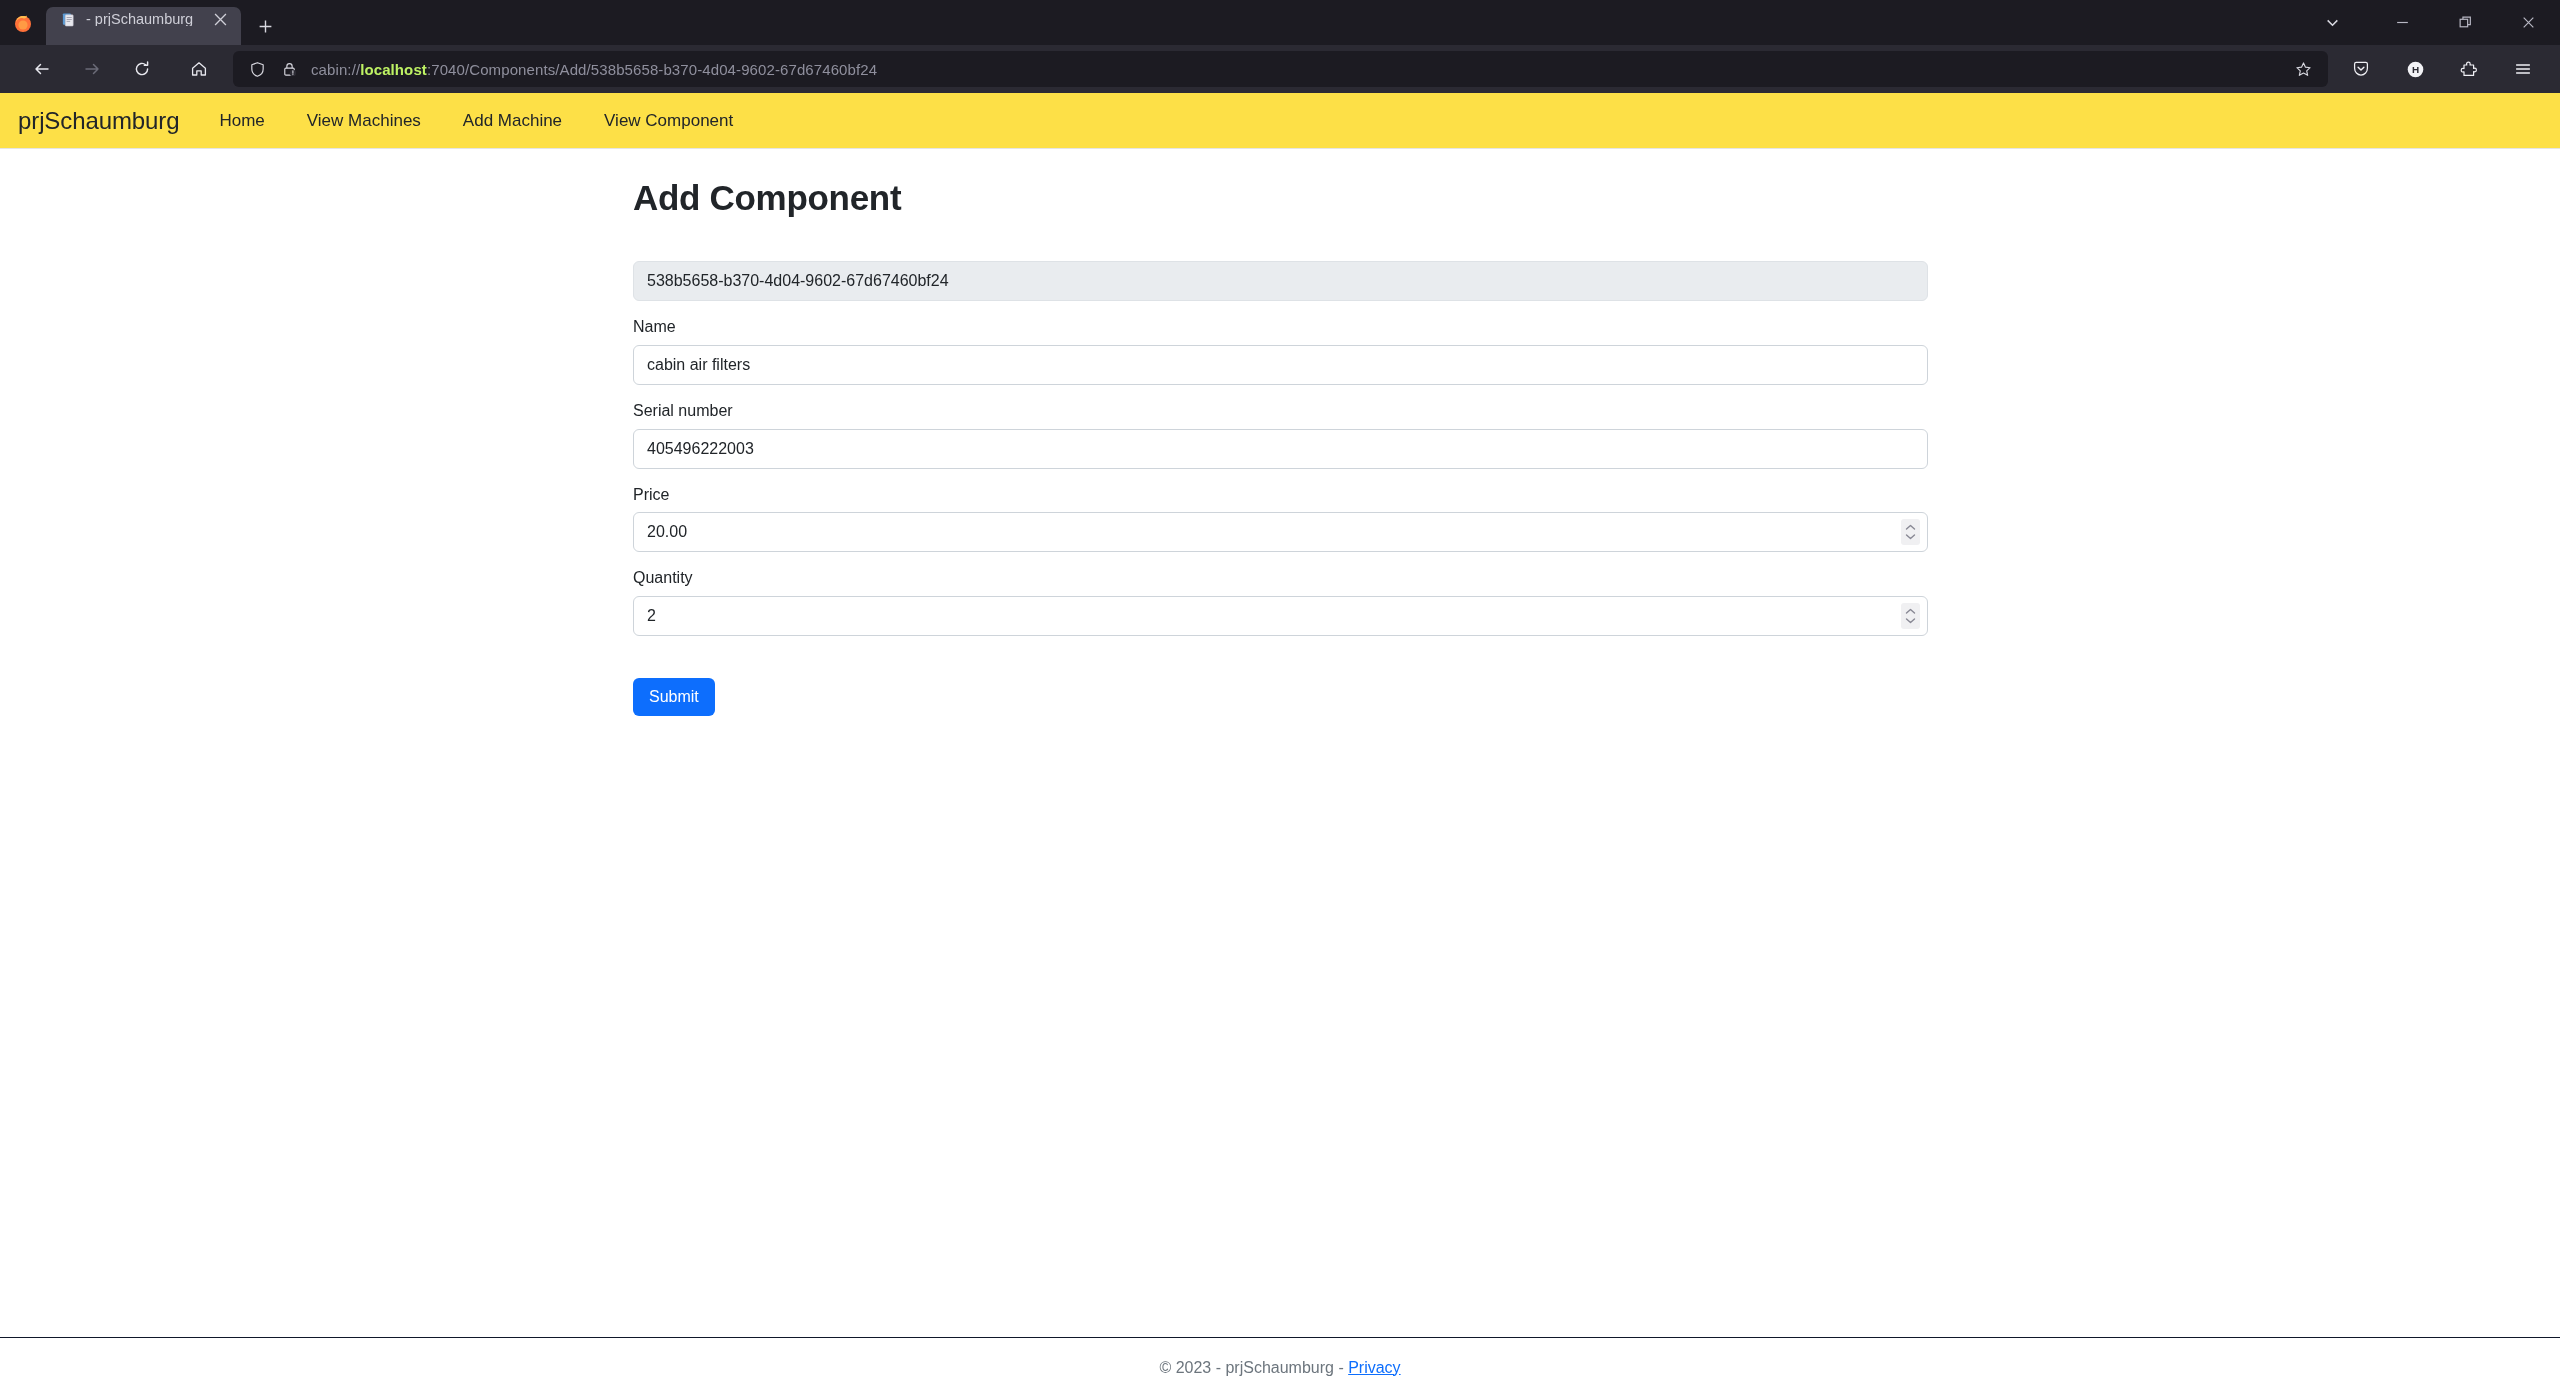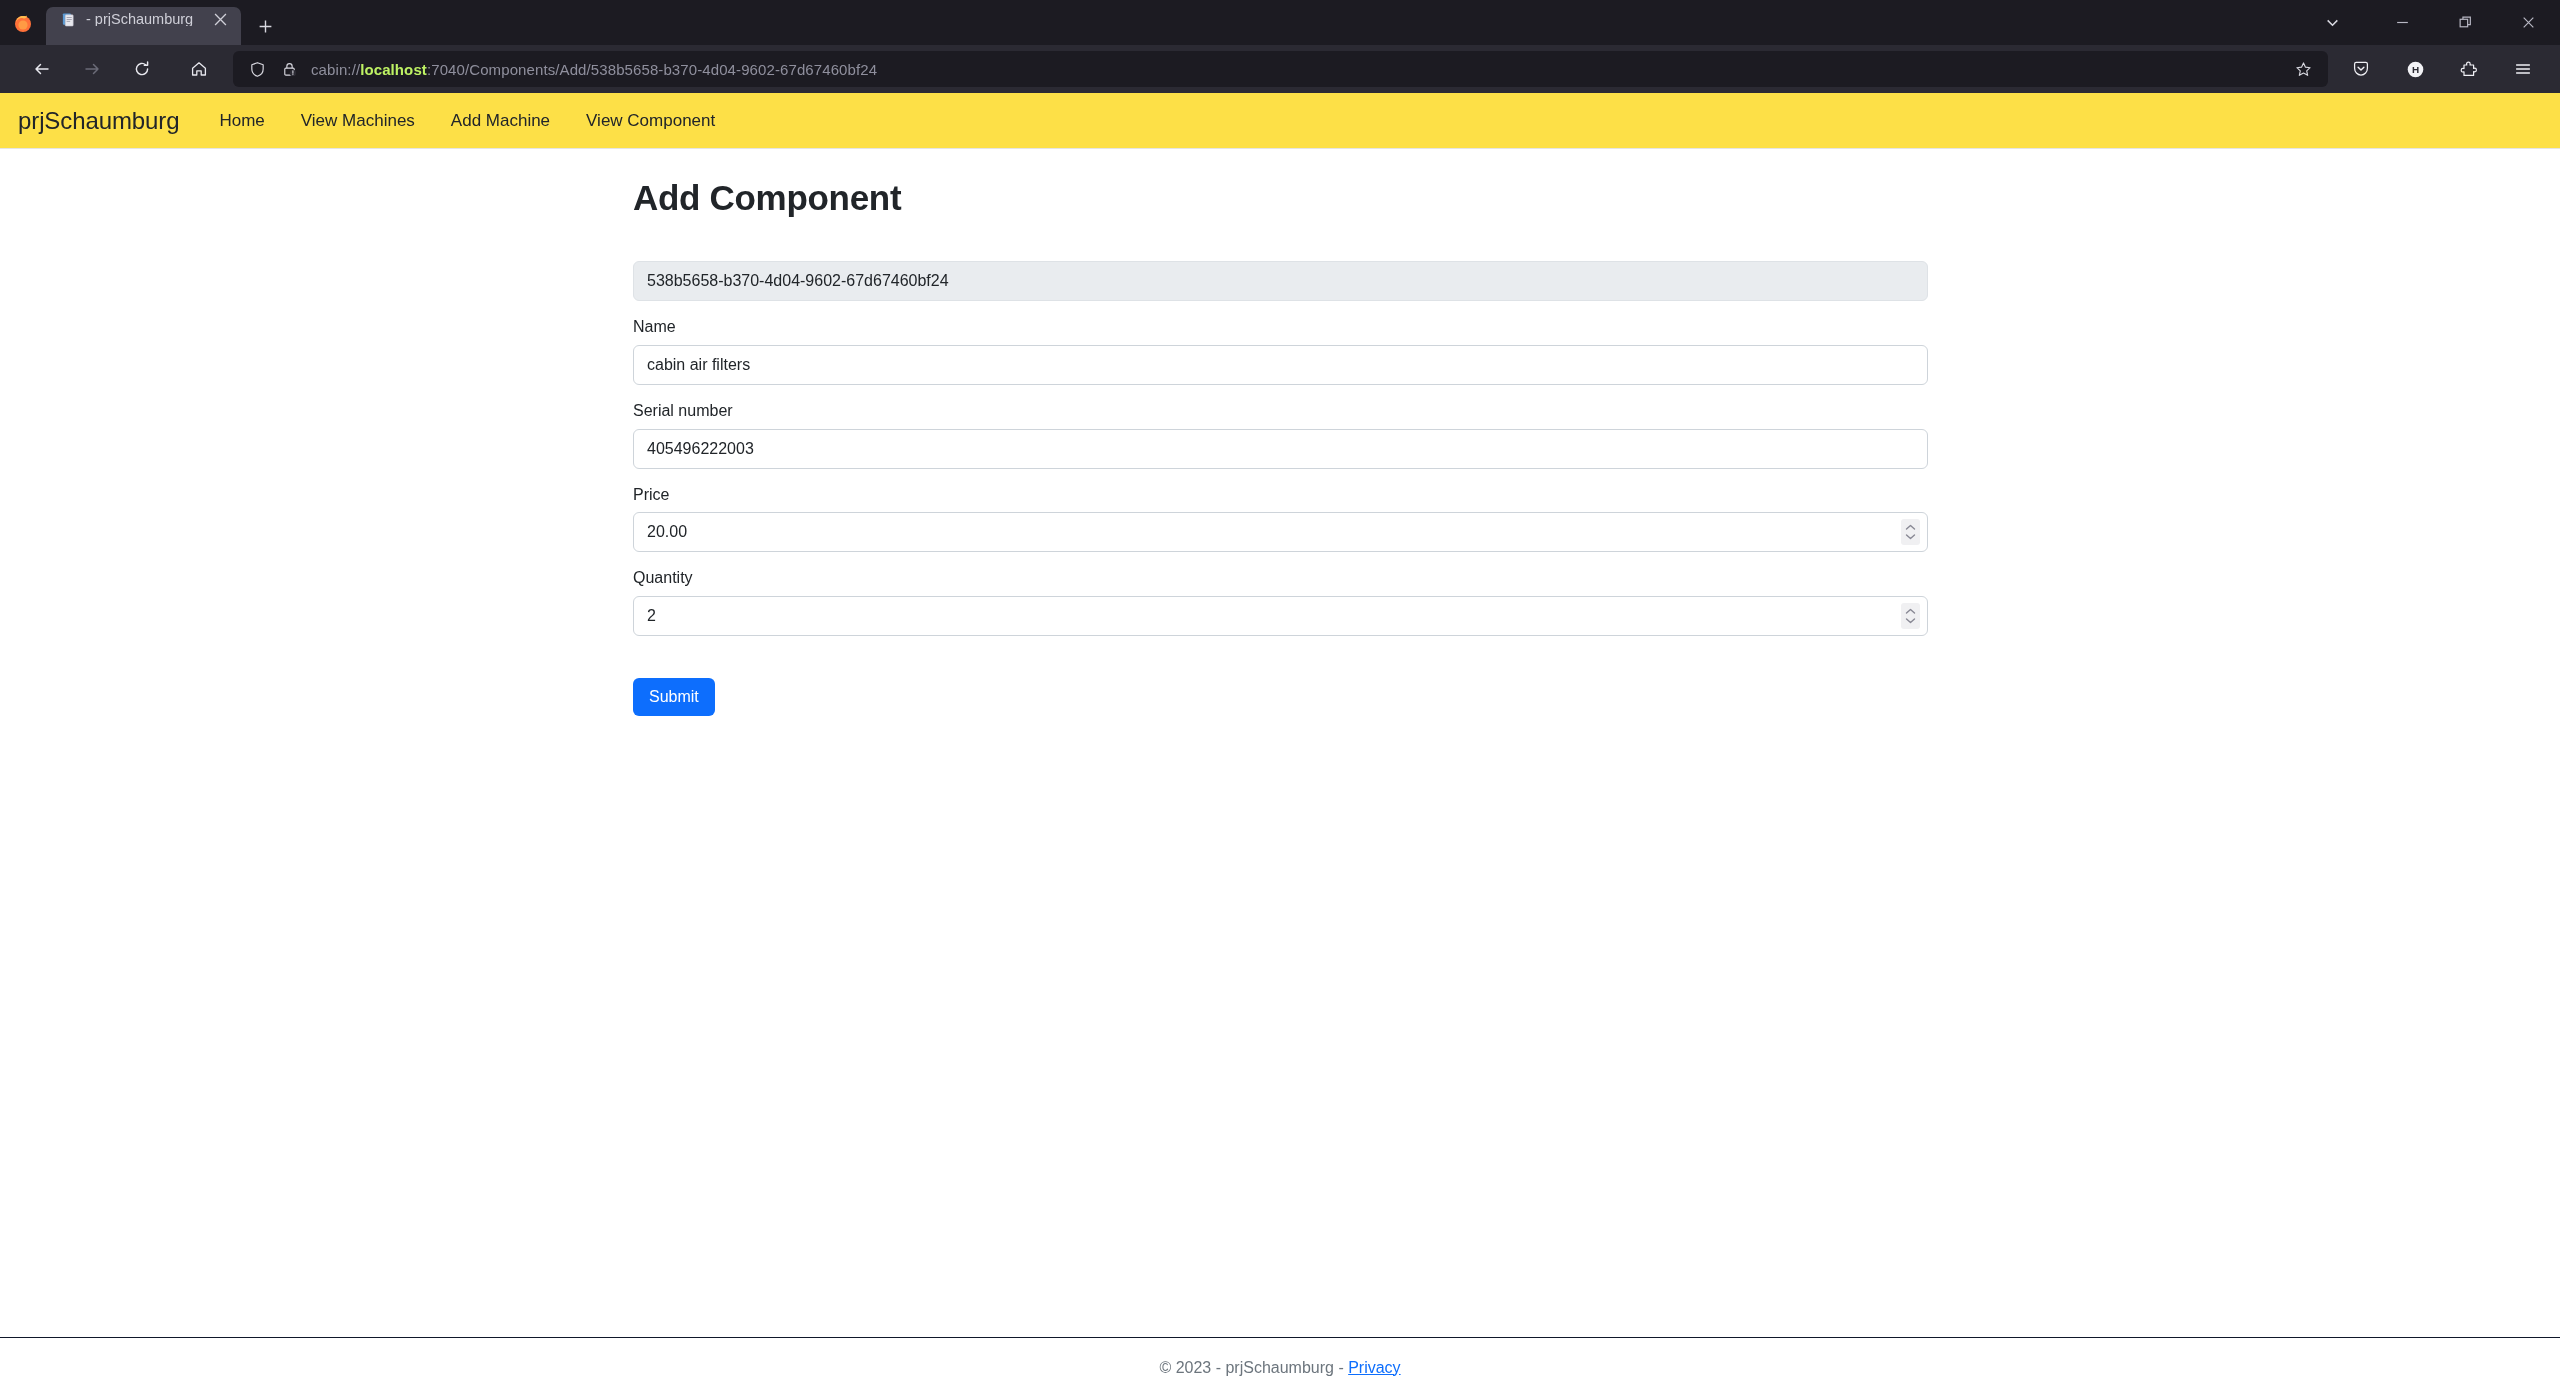--- a/index.html
+++ b/index.html
@@ -73,21 +73,21 @@
 
   .site-navbar {
     height: 56px; flex: 0 0 56px; background: #fde047;
     border-bottom: 1px solid #e5e5e5;
     display: flex; align-items: center; padding-left: 18px; gap: 0;
   }
   .brand {
     font-size: 24px; color: #212529; font-weight: 400; margin-right: 26px;
     letter-spacing: -0.1px;
   }
-  .nav-links { display: flex; align-items: center; gap: 8px; }
+  .nav-links { display: flex; align-items: center; gap: 14px; }
   .nav-link {
     font-size: 17px; color: #212529; padding: 8px 14px; white-space: nowrap;
   }
 
   .content-wrap { flex: 1; position: relative; }
 
   .form-col {
     position: absolute; left: 633px; top: 0; width: 1295px;
   }
 

